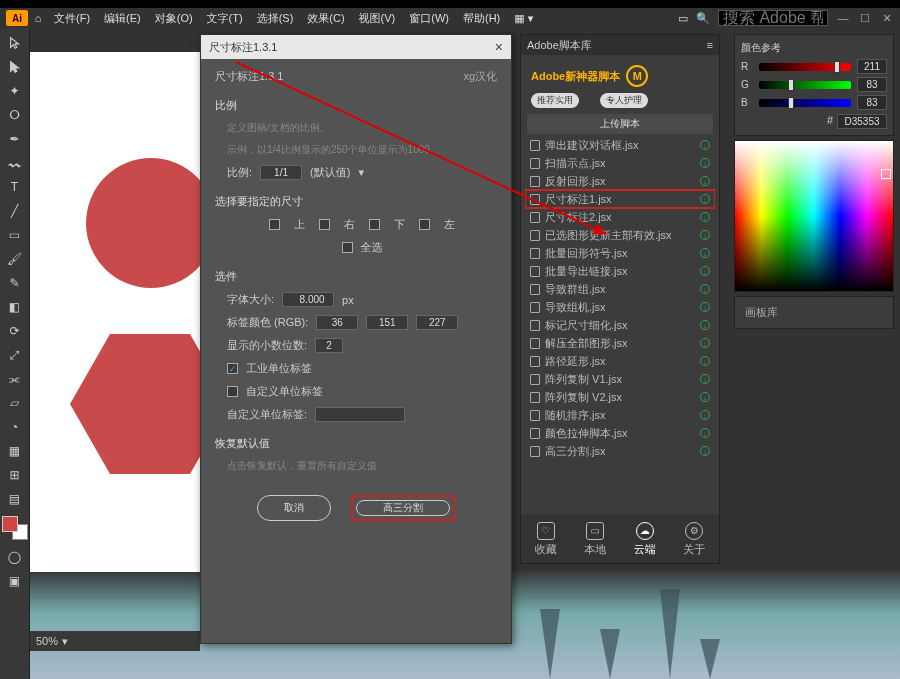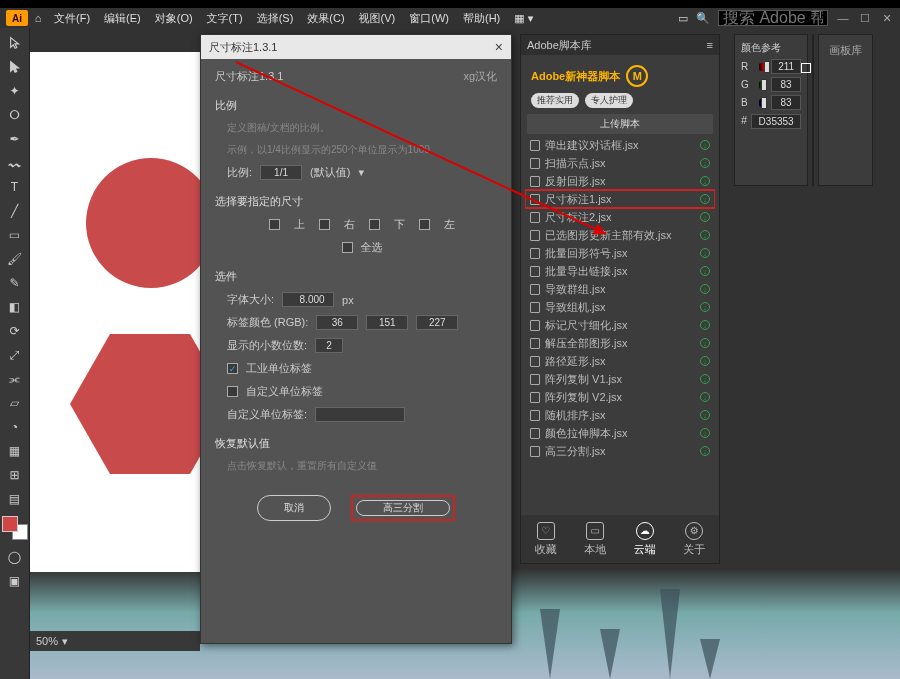--- a/index.html
+++ b/index.html
@@ -46,35 +46,35 @@
   .btn{border:1px solid #ccc;border-radius:16px;padding:0 26px;color:#ddd;background:transparent;cursor:pointer;font-size:10px}
   .btn-primary-box{border:2px solid #c22;padding:3px}
   .dlg-link{color:#aaa;font-size:11px}
   .muted{color:#888;font-size:10px}
   
   .script-panel{position:absolute;top:34px;left:520px;width:200px;height:530px;background:#3c3c3c;border:1px solid #222}
   .panel-tab{height:20px;background:#2f2f2f;display:flex;align-items:center;padding:0 6px;color:#ccc;font-size:10px}
   .panel-body{padding:6px 4px}
   .brand{color:#ffb400;font-weight:bold;font-size:14px;display:flex;align-items:center;gap:6px;padding:4px 6px}
   .brand-icon{width:22px;height:22px;border:2px solid #ffb400;border-radius:50%;display:flex;align-items:center;justify-content:center;color:#ffb400;font-size:11px}
-  .pill-row{display:flex;gap:6px;padding:2px 6px}
+  .pill-row{display:flex;gap:21px;padding:2px 6px}
   .pill{background:#ddd;color:#333;border-radius:8px;padding:1px 6px;font-size:9px}
   .sub-tab{background:#4a4a4a;text-align:center;padding:3px;font-size:10px;color:#ddd;margin:4px 2px 2px}
   .script-list{max-height:340px;overflow:hidden}
   .script-item{display:flex;align-items:center;padding:1px 5px;color:#bbb;font-size:10px;gap:5px;height:18px}
   .script-item.hi{outline:2px solid #c22;outline-offset:-1px}
   .dl-icon{width:10px;height:10px;border:1.2px solid #2da44e;border-radius:50%;display:flex;align-items:center;justify-content:center;color:#2da44e;font-size:7px;margin-left:auto}
   .file-icon{width:10px;height:11px;border:1px solid #aaa;border-radius:1px;flex-shrink:0}
   .panel-footer{position:absolute;bottom:0;left:0;right:0;height:48px;background:#333;display:flex;justify-content:space-around;align-items:center}
   .pf-item{display:flex;flex-direction:column;align-items:center;gap:2px;color:#bbb;font-size:9px;cursor:pointer}
   .pf-item.active{color:#fff}
   .pf-icon{width:18px;height:18px;border:1.4px solid currentColor;border-radius:3px;display:flex;align-items:center;justify-content:center;font-size:10px}
   .pf-icon.round{border-radius:50%}
   
-  .right-panels{position:absolute;top:34px;right:6px;width:160px;display:flex;flex-direction:row;gap:4px}
+  .right-panels{position:absolute;top:34px;right:6px;width:160px;display:flex;flex-direction:column;gap:4px}
   .rp{background:#3c3c3c;border:1px solid #222;padding:6px}
   .rp-title{color:#ccc;font-size:10px;margin-bottom:4px}
   .slider-row{display:flex;align-items:center;gap:6px;margin:3px 0}
   .slider-label{width:12px;color:#ccc;font-size:10px}
   .slider{flex:1;height:8px;border-radius:2px;position:relative}
   .slider-r{background:linear-gradient(to right,#000,#f00)}
   .slider-g{background:linear-gradient(to right,#000,#0f0)}
   .slider-b{background:linear-gradient(to right,#000,#00f)}
   .slider-knob{position:absolute;top:-2px;width:6px;height:12px;background:#ddd;border:1px solid #333}
   .val{width:30px;background:#2a2a2a;border:1px solid #555;color:#ddd;text-align:center;font-size:10px;padding:1px}

